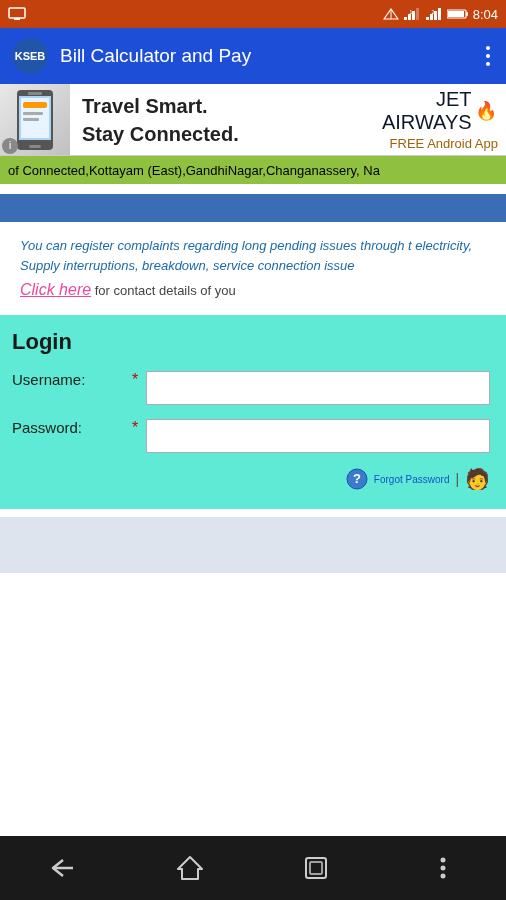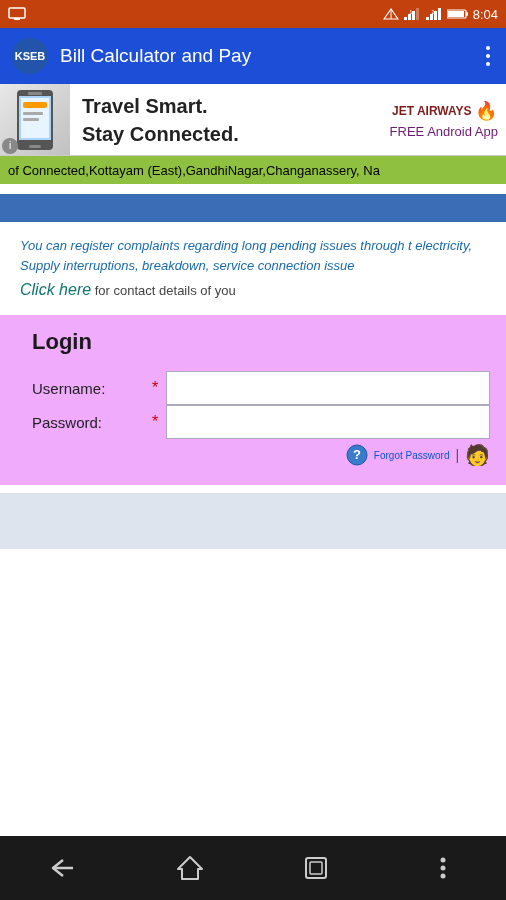--- a/index.html
+++ b/index.html
@@ -131,31 +131,31 @@
       color: #222;
       line-height: 1.4;
     }
     .ad-right {
       width: 140px;
       padding: 8px;
       text-align: right;
       flex-shrink: 0;
     }
     .jet-airways-text {
-      font-size: 12px;
-      font-weight: bold;
-      color: #7f1d1d;
+      font-size: 20px;
+      font-weight: normal;
+      color: #0f172a;
     }
     .jet-icon {
       display: inline-block;
       font-size: 18px;
     }
     .ad-free-text {
       font-size: 13px;
-      color: #701a75;
+      color: #a16207;
       margin-top: 2px;
     }
 
     
     .ticker-bar {
       background: #90c040;
       height: 28px;
       display: flex;
       align-items: center;
       overflow: hidden;
@@ -190,46 +190,48 @@
       padding: 14px 12px 8px 20px;
       flex-shrink: 0;
     }
     .info-text {
       font-size: 13px;
       color: #1a6aaa;
       font-style: italic;
       line-height: 1.5;
     }
     .click-here-link {
-      color: #0f766e;
+      color: #ec4899;
+      text-decoration: underline;
       font-style: italic;
       cursor: pointer;
     }
     .contact-text {
       font-size: 13px;
       color: #444;
     }
 
     
     .login-section {
-      background: #f0abfc;
+      background: #5eead4;
       margin: 8px 0 0 0;
-      padding: 14px 16px 18px 32px;
+      padding: 14px 16px 18px 12px;
       flex-shrink: 0;
     }
     .login-title {
       font-size: 22px;
       font-weight: bold;
       color: #1a1a1a;
       margin-bottom: 16px;
     }
 
     .form-row {
       display: flex;
-      align-items: center;
+      align-items: flex-start;
+      margin-bottom: 14px;
     }
     .form-label {
       width: 120px;
       font-size: 15px;
       color: #222;
       flex-shrink: 0;
     }
     .required-star {
       color: #cc0000;
       font-size: 16px;

